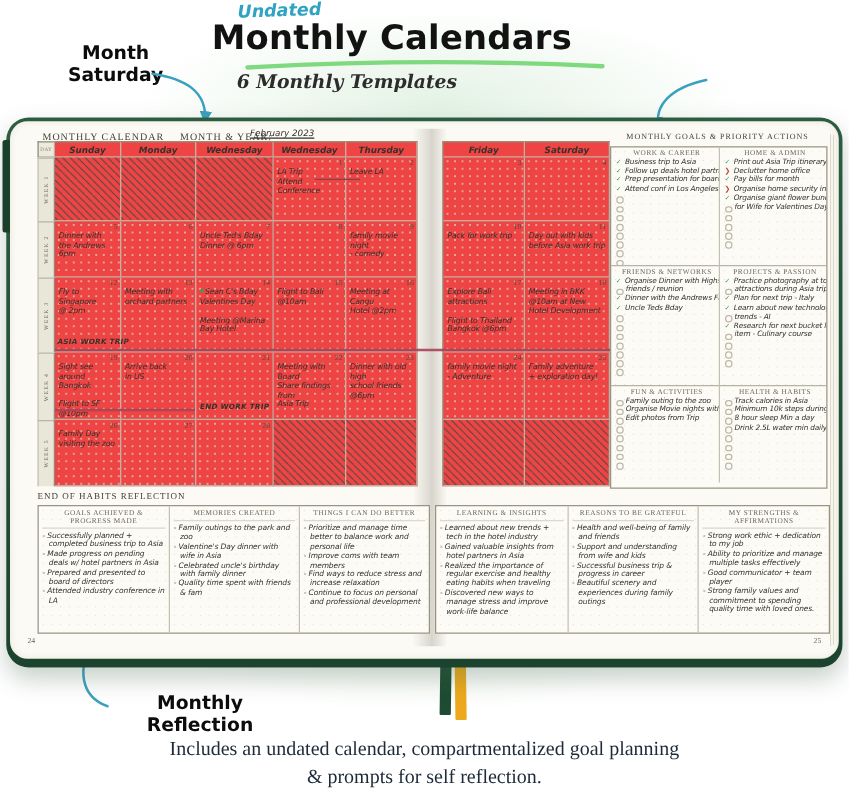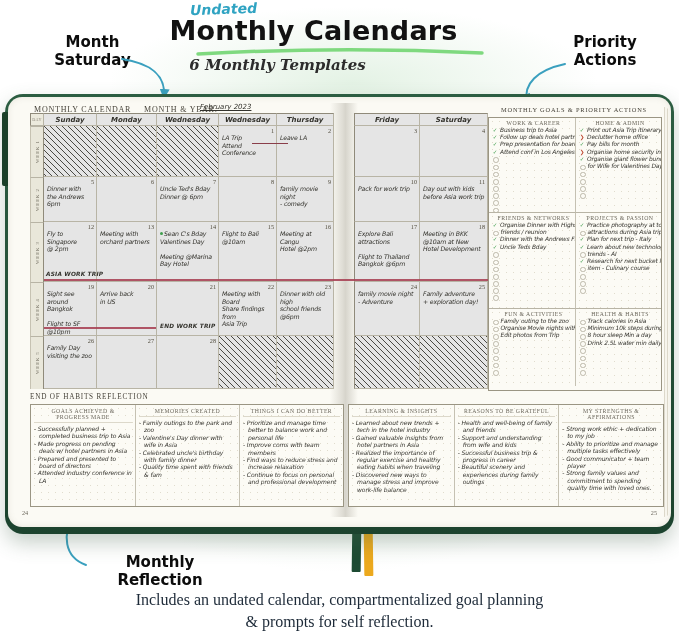--- a/index.html
+++ b/index.html
@@ -43,21 +43,21 @@
   .label-sm{font:5.8px "Liberation Serif",serif;letter-spacing:.45px;color:#6b675c;}
   .hand{font:italic 6.5px "DejaVu Sans",sans-serif;color:#33322c;}
   .cal-title{position:absolute;left:26px;top:8px;}
   .my-label{position:absolute;left:136px;top:8px;}
   .my-value{position:absolute;left:192px;top:6px;font-size:7px;text-decoration:underline;}
   
   #cal-grid{position:absolute;left:22px;top:16px;display:grid;
     grid-template-columns:14px 53px 60px 62px 58px 57px 20px 66px 68px;
     grid-template-rows:13px 51px 45px 60px 54px 53px;}
   .cell{position:relative;border-right:1px solid #b8b4a5;border-bottom:1px solid #b8b4a5;
-        overflow:hidden;background:#e5e5e5;}
+        overflow:hidden;background:#ef4444;}
   .hdrrow{border-top:1px solid #8f8a7a;}
   .rowstart{border-left:1px solid #8f8a7a;}
   .first-right{border-left:1px solid #8f8a7a;}
   .spine-cell{background:transparent;border:none;}
   .corner{font:4.2px "Liberation Serif",serif;color:#8a8578;letter-spacing:.3px;
           display:flex;align-items:center;justify-content:center;background:#eceadd;}
   .dayhdr{display:flex;align-items:center;justify-content:center;font-size:7px;font-weight:600;}
   .weeklabel{background:#e9e7da;display:flex;align-items:center;justify-content:center;
      font:4.6px "Liberation Serif",serif;color:#6f6b5e;letter-spacing:1px;
      writing-mode:vertical-rl;transform:rotate(180deg);border-right:1px solid #c6c2b2;}
@@ -113,22 +113,20 @@
 
   <div class="script">Undated</div>
   <div class="title">Monthly Calendars</div>
   <svg class="swoosh" width="290" height="12" viewBox="0 0 290 12">
     <path d="M 3 8 Q 145 0 287 7" fill="none" stroke="#7fd97f" stroke-width="3.5" stroke-linecap="round"></path>
   </svg>
   <div class="subtitle">6 Monthly Templates</div>
 
   <div class="ann ann-month">Month
 Saturday</div>
-  <div class="ann ann-priority">Priority
-Actions</div>
   <div class="ann ann-reflect">Monthly Reflection</div>
 
   <svg class="arr" style="left:118px;top:53px;" width="62" height="50" viewBox="0 0 62 50">
     <defs>
         <marker id="ah1" viewBox="0 0 10 10" refX="8" refY="5" markerWidth="5" markerHeight="5" orient="auto">
           <path d="M0,0 L10,5 L0,10 z" fill="#3aa0bf"></path>
         </marker>
       </defs>
     <path d="M 4 6 C 30 10 48 20 46 44" fill="none" stroke="#3aa0bf" stroke-width="2" stroke-linecap="round" marker-end="url(#ah1)"></path>
   </svg>

